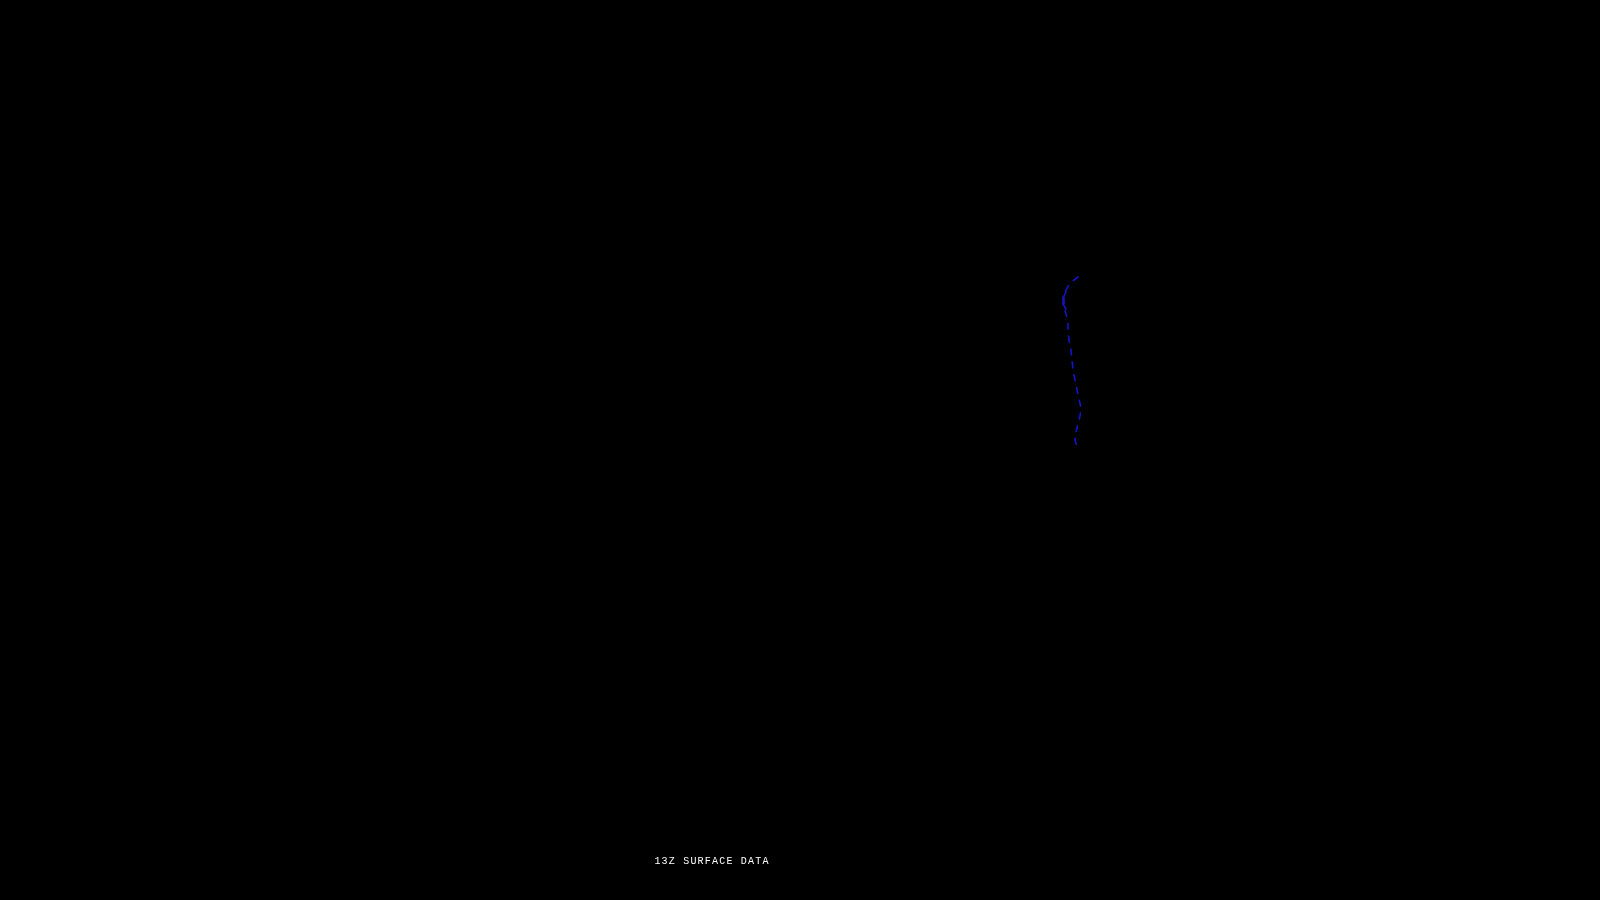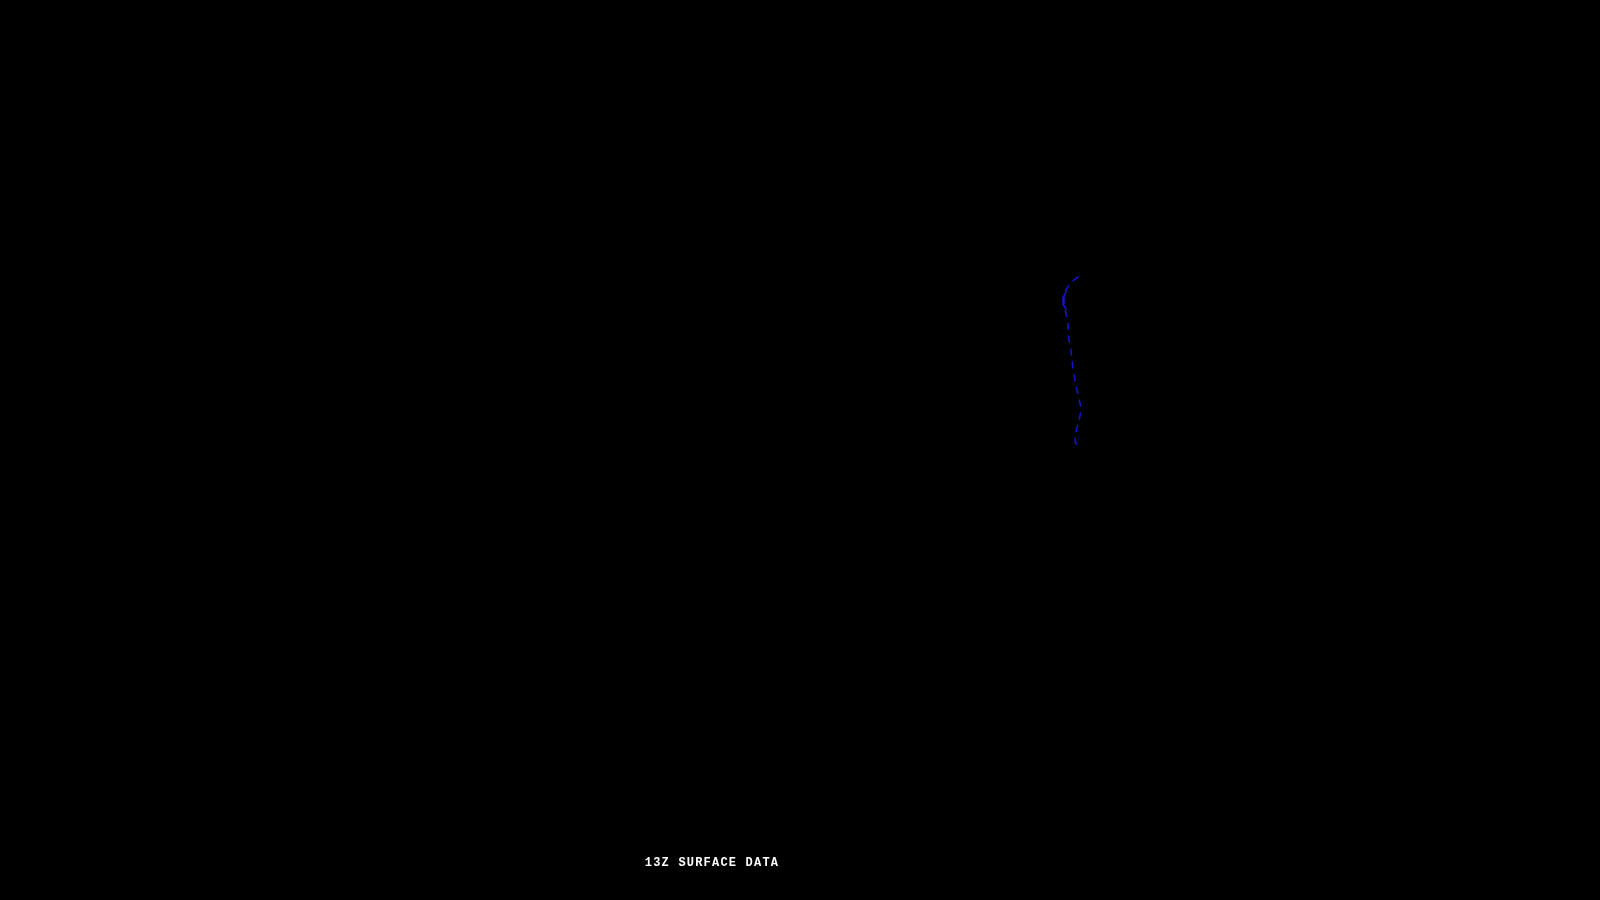--- a/index.html
+++ b/index.html
@@ -23,25 +23,24 @@
     height: 900px;
   }
   #caption {
     position: absolute;
     left: 0;
     top: 856px;
     width: 1424px;
     text-align: center;
     color: #ffffff;
     font-family: "Liberation Mono", "DejaVu Sans Mono", monospace;
-    font-size: 12px;
+    font-size: 10px;
     letter-spacing: 1.2px;
     white-space: pre;
     user-select: none;
-    font-weight: bold;
   }
 </style>
 </head>
 <body>
 
 <div id="app">
 
   <svg id="map-canvas" viewBox="0 0 1600 900" preserveAspectRatio="none" xmlns="http://www.w3.org/2000/svg">
     <rect x="0" y="0" width="1600" height="900" fill="#000000"></rect>
     <g>

